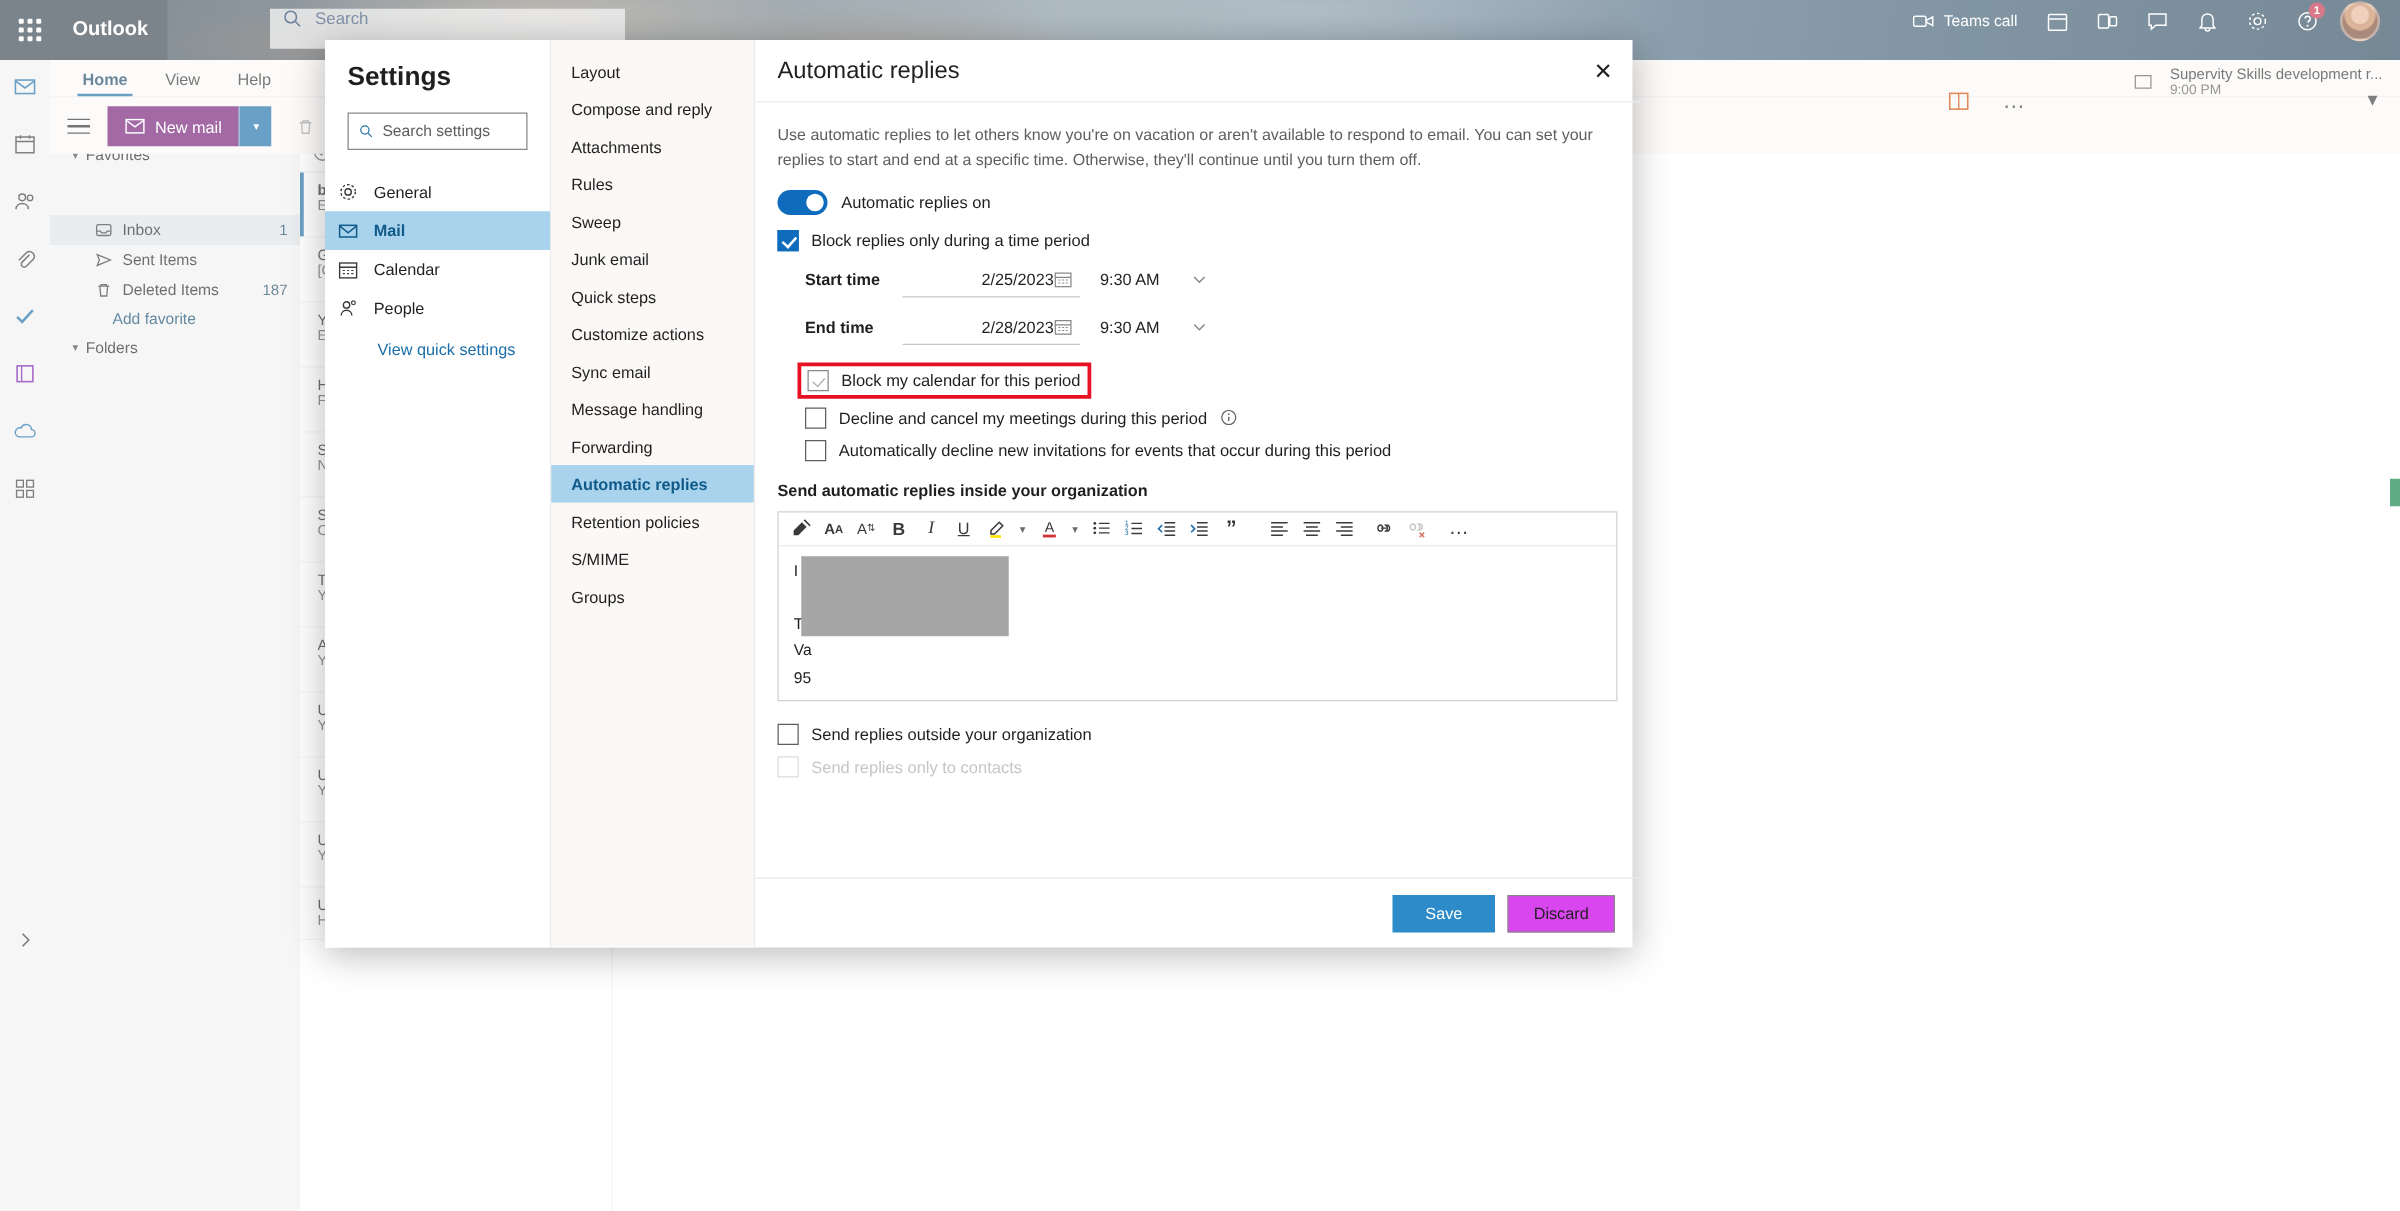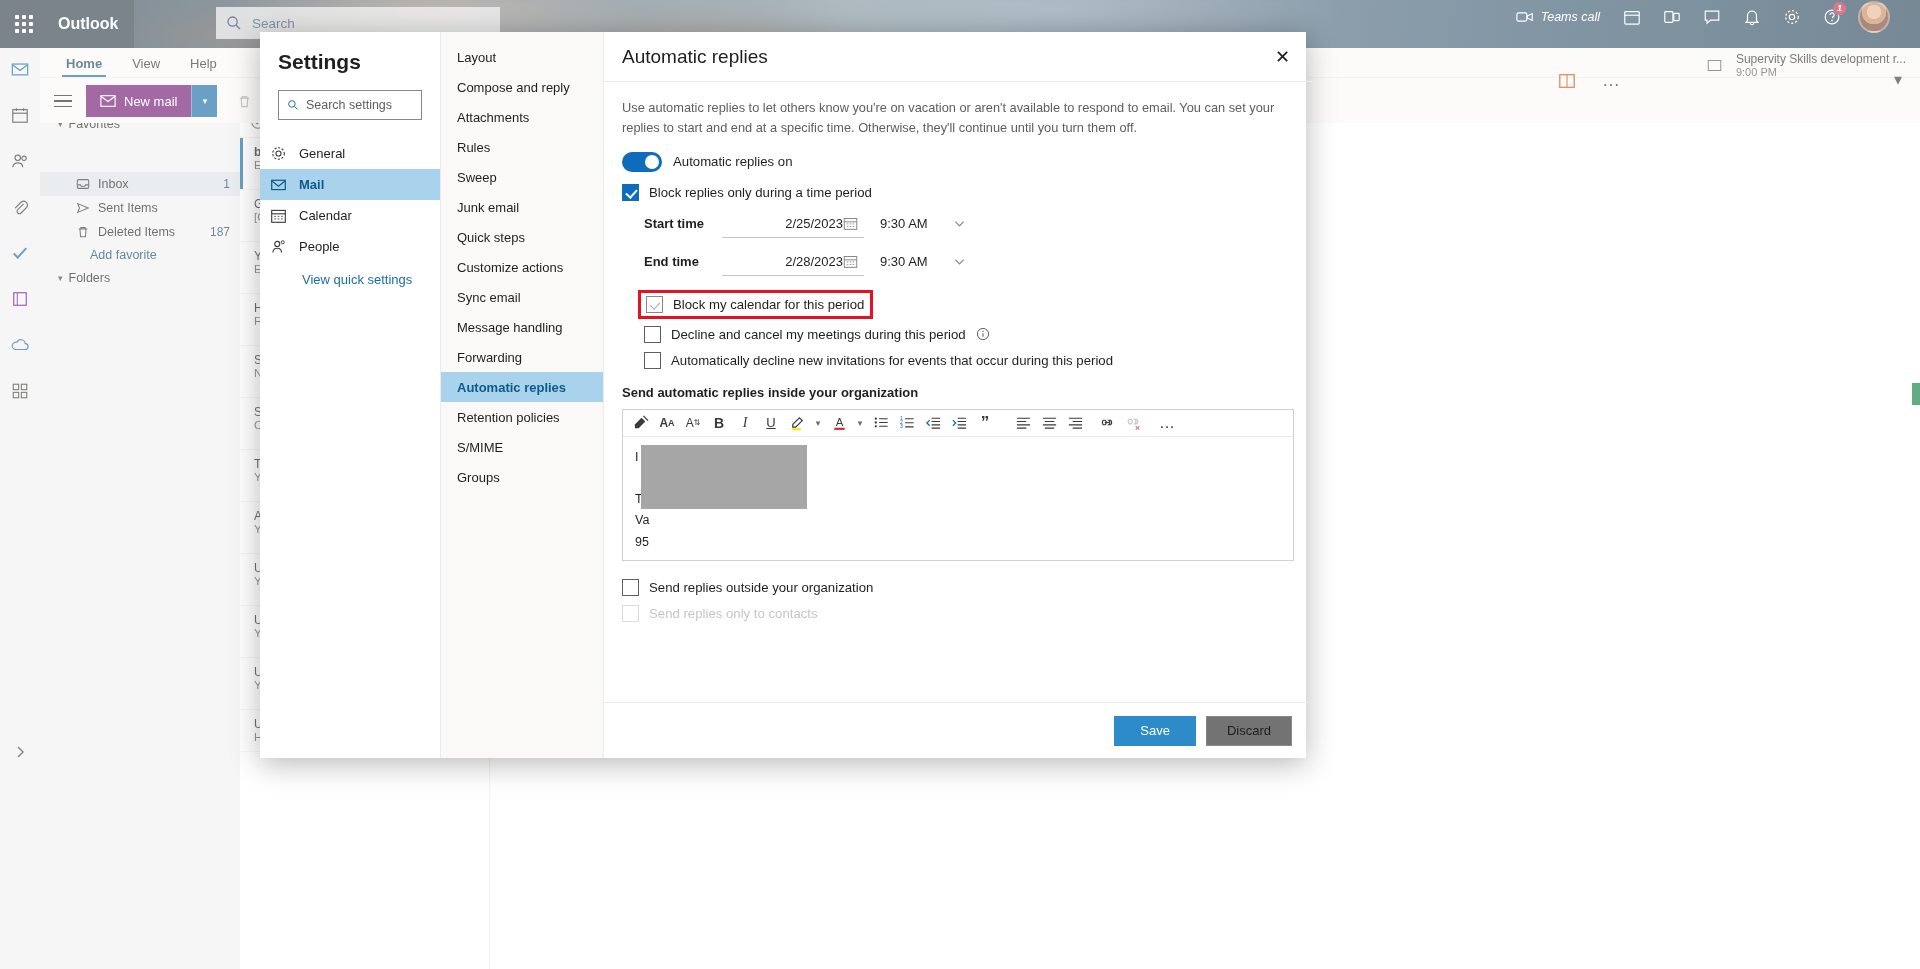--- a/index.html
+++ b/index.html
@@ -33,29 +33,29 @@
     position: relative; z-index:2; background:#36424d;
   }
   .waffle-grid { display:grid; grid-template-columns:repeat(3,4px); grid-template-rows:repeat(3,4px); gap:3px; }
   .waffle-grid i { display:block; width:4px; height:4px; background:#fff; border-radius:1px; }
   .brand {
     color:#fff; font-size:16px; font-weight:bold; padding:0 16px 0 10px; height:48px;
     display:flex; align-items:center; position:relative; z-index:2; background:#36424d;
   }
   .search-wrap {
     position:absolute; left:216px; top:7px; width:284px; height:32px;
-    background: rgba(235,235,235,.80); display:flex; align-items:center; padding:0 10px; z-index:2;
+    background: rgba(235,235,235,.80); display:flex; align-items:flex-start; padding:0 10px; z-index:2;
   }
   .search-wrap .mag { width:16px; height:16px; margin-right:10px; flex:none; }
   .search-input {
     border:none; outline:none; background:transparent; font-size:13.5px;
     color:#1b3a57; font-family:"Liberation Sans", sans-serif; width:100%;
   }
   .search-input::placeholder { color:#20416b; opacity:.85; }
-  .suite-right { position:absolute; right:18px; top:0; height:33px; display:flex; align-items:center; z-index:3;font-style:italic; }
+  .suite-right { position:absolute; right:4px; top:0; height:33px; display:flex; align-items:center; z-index:3; }
   .teams-call {
     display:flex; align-items:center; gap:7px; color:#fff; font-size:12.5px;
     padding:0 12px; height:48px;
   }
   .sb-icon { width:40px; height:48px; display:flex; align-items:center; justify-content:center; position:relative; }
   .avatar {
     width:32px; height:32px; border-radius:50%; margin:0 12px 0 6px; flex:none;
     background: radial-gradient(circle at 50% 32%, #e8b99a 0 30%, #c98d63 31% 52%, #7c4a36 53% 100%);
     border:2px solid rgba(255,255,255,.35);
   }
@@ -248,21 +248,21 @@
 
   .footer-bar {
     height:56px; border-top:1px solid #edebe9; display:flex; align-items:center;
     justify-content:flex-end; gap:10px; padding:0 20px; flex:none;
   }
   .btn-save {
     background:#2e8bc9; color:#fff; font-size:13px; padding:0 26px; height:30px;
     display:flex; align-items:center; border:none;
   }
   .btn-discard {
-    background:#737373; color:#201f1e; font-size:13px; padding:0 20px; height:30px;
+    background:#d946ef; color:#201f1e; font-size:13px; padding:0 20px; height:30px;
     display:flex; align-items:center; border:1px solid #8a8886;
   }
   .green-strip { position:absolute; right:0; top:383px; width:8px; height:22px; background:#0b8043; z-index:10;}
 </style>
 </head>
 <body>
 
 <div id="app">
 
   <div class="left-rail">

